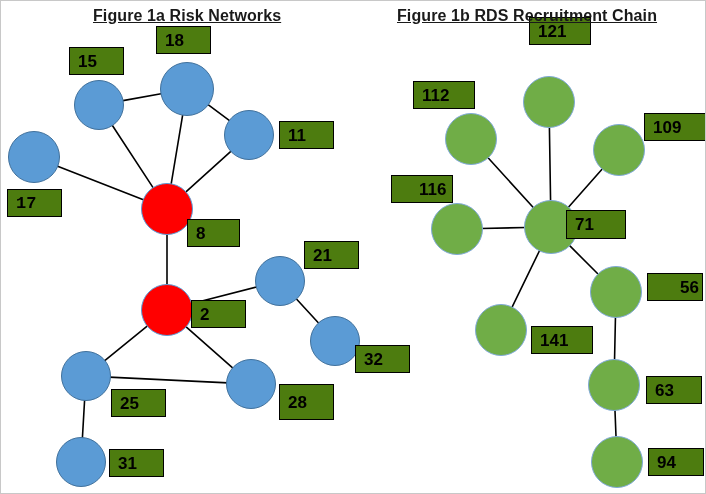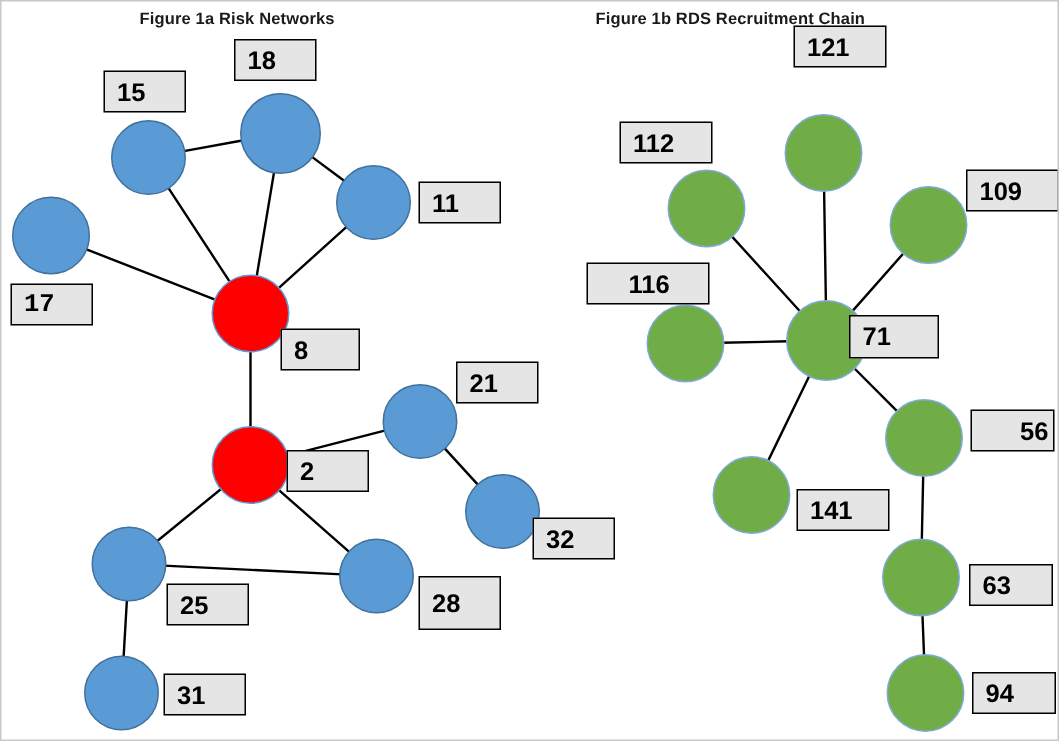--- a/index.html
+++ b/index.html
@@ -13,26 +13,27 @@
     height: 494px;
     background: #ffffff;
     border: 1px solid #c8c8c8;
     box-sizing: border-box;
     overflow: hidden;
     font-family: "Liberation Sans", sans-serif;
   }
   .fig-title {
     position: absolute;
     font-family: "Liberation Sans", sans-serif;
-    font-size: 11px;
+    font-size: 16px;
     font-weight: bold;
     color: #1a1a1a;
     white-space: nowrap;
     text-align: left;
     letter-spacing: 0.1px;
+    text-decoration: underline;
   }
   svg.edges {
     position: absolute;
     left: 0;
     top: 0;
     width: 706px;
     height: 494px;
     pointer-events: none;
   }
   .node {
@@ -47,21 +48,21 @@
   .node.red {
     background: #FF0000;
     border: 1px solid #5B9BD5;
   }
   .node.green {
     background: #70AD47;
     border: 1px solid #7FA9D6;
   }
   .label-box {
     position: absolute;
-    background: #e5e5e5;
+    background: #4d7c0f;
     border: 1px solid #000000;
     box-sizing: border-box;
     display: flex;
     align-items: center;
     justify-content: flex-start;
     font-family: "Liberation Sans", sans-serif;
     font-size: 17px;
     font-weight: bold;
     color: #000000;
     padding-left: 8px;
@@ -118,21 +119,21 @@
       <div class="label-box" style="left: 278px; top: 383px; width: 55px; height: 36px;">28</div>
       <div class="node blue" style="left: 55px; top: 436px; width: 50px; height: 50px;"></div>
       <div class="label-box" style="left: 108px; top: 448px; width: 55px; height: 28px;">31</div>
       <div class="node green" style="left: 444px; top: 112px; width: 52px; height: 52px;"></div>
       <div class="label-box" style="left: 412px; top: 80px; width: 62px; height: 28px;">112</div>
       <div class="node green" style="left: 522px; top: 75px; width: 52px; height: 52px;"></div>
       <div class="label-box" style="left: 528px; top: 16px; width: 62px; height: 28px;">121</div>
       <div class="node green" style="left: 592px; top: 123px; width: 52px; height: 52px;"></div>
       <div class="label-box" style="left: 643px; top: 112px; width: 62px; height: 28px;">109</div>
       <div class="node green" style="left: 430px; top: 202px; width: 52px; height: 52px;"></div>
-      <div class="label-box" style="left: 390px; top: 174px; width: 82px; height: 28px; padding-left: 27px;">116</div>
+      <div class="label-box" style="left: 390px; top: 174px; width: 62px; height: 28px; padding-left: 27px;">116</div>
       <div class="node green" style="left: 523px; top: 199px; width: 54px; height: 54px;"></div>
       <div class="label-box" style="left: 565px; top: 209px; width: 60px; height: 29px;">71</div>
       <div class="node green" style="left: 474px; top: 303px; width: 52px; height: 52px;"></div>
       <div class="label-box" style="left: 530px; top: 325px; width: 62px; height: 28px;">141</div>
       <div class="node green" style="left: 589px; top: 265px; width: 52px; height: 52px;"></div>
       <div class="label-box" style="left: 646px; top: 272px; width: 56px; height: 28px; padding-left: 32px;">56</div>
       <div class="node green" style="left: 587px; top: 358px; width: 52px; height: 52px;"></div>
       <div class="label-box" style="left: 645px; top: 375px; width: 56px; height: 28px;">63</div>
       <div class="node green" style="left: 590px; top: 435px; width: 52px; height: 52px;"></div>
       <div class="label-box" style="left: 647px; top: 447px; width: 56px; height: 28px;">94</div>

